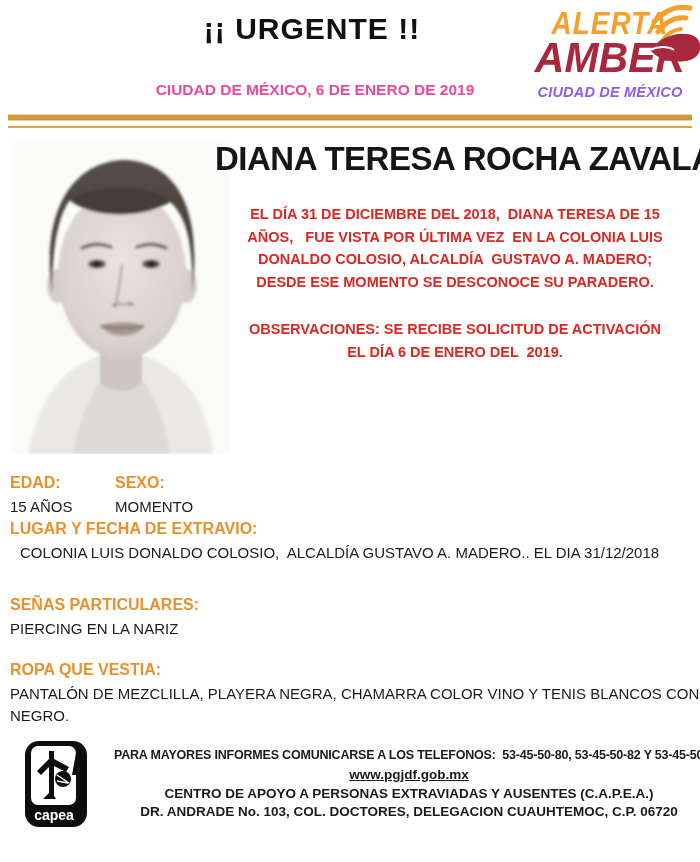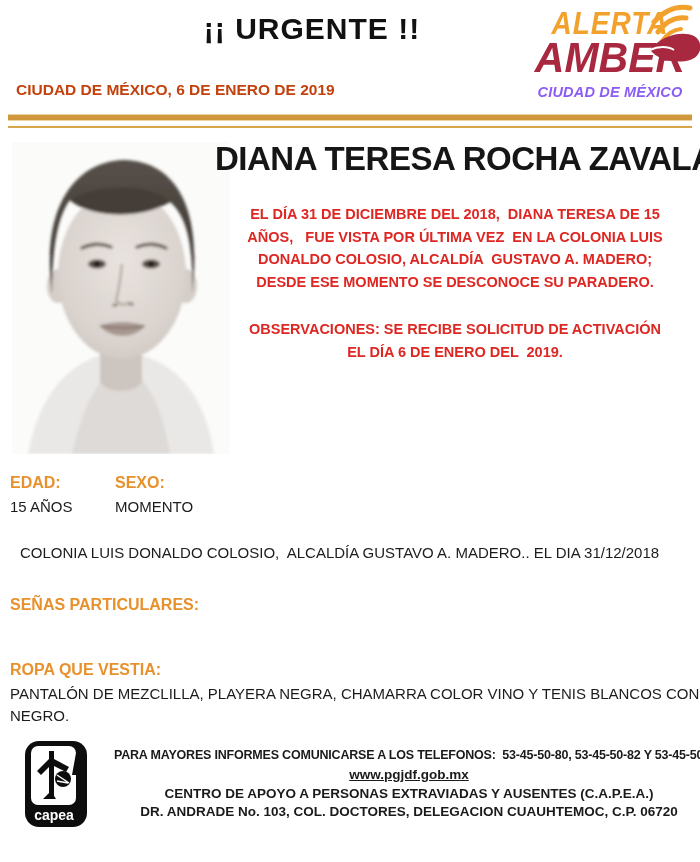--- a/index.html
+++ b/index.html
@@ -6,22 +6,22 @@
   .page{
     position:relative;width:700px;height:862px;background:#ffffff;
     font-family:"Liberation Sans", sans-serif;overflow:hidden;
   }
   
   .urgent{
     position:absolute;left:0;top:12px;width:624px;text-align:center;
     font-size:30px;font-weight:bold;color:#111;letter-spacing:1px;white-space:pre;
   }
   .dateline{
-    position:absolute;left:16px;top:81px;width:630px;
-    font-size:15.5px;font-weight:bold;color:#c2410c;white-space:pre;
+    position:absolute;left:0;top:81px;width:630px;text-align:center;
+    font-size:15.5px;font-weight:bold;color:#ec4899;white-space:pre;
   }
   .logo{position:absolute;left:524px;top:8px;width:172px;text-align:center;font-style:italic;}
   .logo .l1{font-size:28px;font-weight:bold;color:#F2A22C;letter-spacing:1px;line-height:30px;transform:scaleY(1.1);transform-origin:top;}
   .logo .l2{font-size:41px;font-weight:bold;color:#A8283F;letter-spacing:0px;line-height:40px;margin-top:-2px;transform:scaleY(1.05);transform-origin:top;}
   .logo .l3{font-size:14.5px;font-weight:bold;color:#8b5cf6;letter-spacing:0.2px;margin-top:8px;white-space:nowrap;}
   .hand{position:absolute;right:-8px;top:-6px;}
   
   .rule-thick{position:absolute;left:8px;top:114px;width:684px;height:5px;background:#D0983C;border-top:1px solid #EDD3A0;border-bottom:1px solid #EDD3A0;}
   .rule-thin{position:absolute;left:8px;top:126px;width:684px;height:2px;background:#D9A54B;}
   
@@ -125,23 +125,25 @@
   <div class="redpara obs">
     <div>OBSERVACIONES: SE RECIBE SOLICITUD DE ACTIVACIÓN</div>
     <div>EL DÍA 6 DE ENERO DEL  2019.</div>
   </div>
 
   <div class="lbl" style="left:10px;top:474px;">EDAD:</div>
   <div class="lbl" style="left:115px;top:474px;">SEXO:</div>
   <div class="val" style="left:10px;top:498px;">15 AÑOS</div>
   <div class="val" style="left:115px;top:498px;">MOMENTO</div>
 
+  <div class="lbl" style="left:10px;top:520px;">LUGAR Y FECHA DE EXTRAVIO:</div>
   <div class="val" style="left:20px;top:544px;">COLONIA LUIS DONALDO COLOSIO,  ALCALDÍA GUSTAVO A. MADERO.. EL DIA 31/12/2018</div>
 
   <div class="lbl" style="left:10px;top:596px;">SEÑAS PARTICULARES:</div>
+  <div class="val" style="left:10px;top:620px;">PIERCING EN LA NARIZ</div>
 
   <div class="lbl" style="left:10px;top:661px;">ROPA QUE VESTIA:</div>
   <div class="val" style="left:10px;top:685px;">PANTALÓN DE MEZCLILLA, PLAYERA NEGRA, CHAMARRA COLOR VINO Y TENIS BLANCOS CON</div>
   <div class="val" style="left:10px;top:707px;">NEGRO.</div>
 
   <div class="capea">
     <svg width="62" height="86" viewBox="0 0 62 86">
       <rect x="0" y="0" width="62" height="86" rx="14" fill="#0d0d0d"></rect>
       <rect x="6" y="5" width="45" height="59" rx="7" fill="#ffffff"></rect>
       <path d="M51,12 h6 v22 h-10 z" fill="#0d0d0d"></path>

